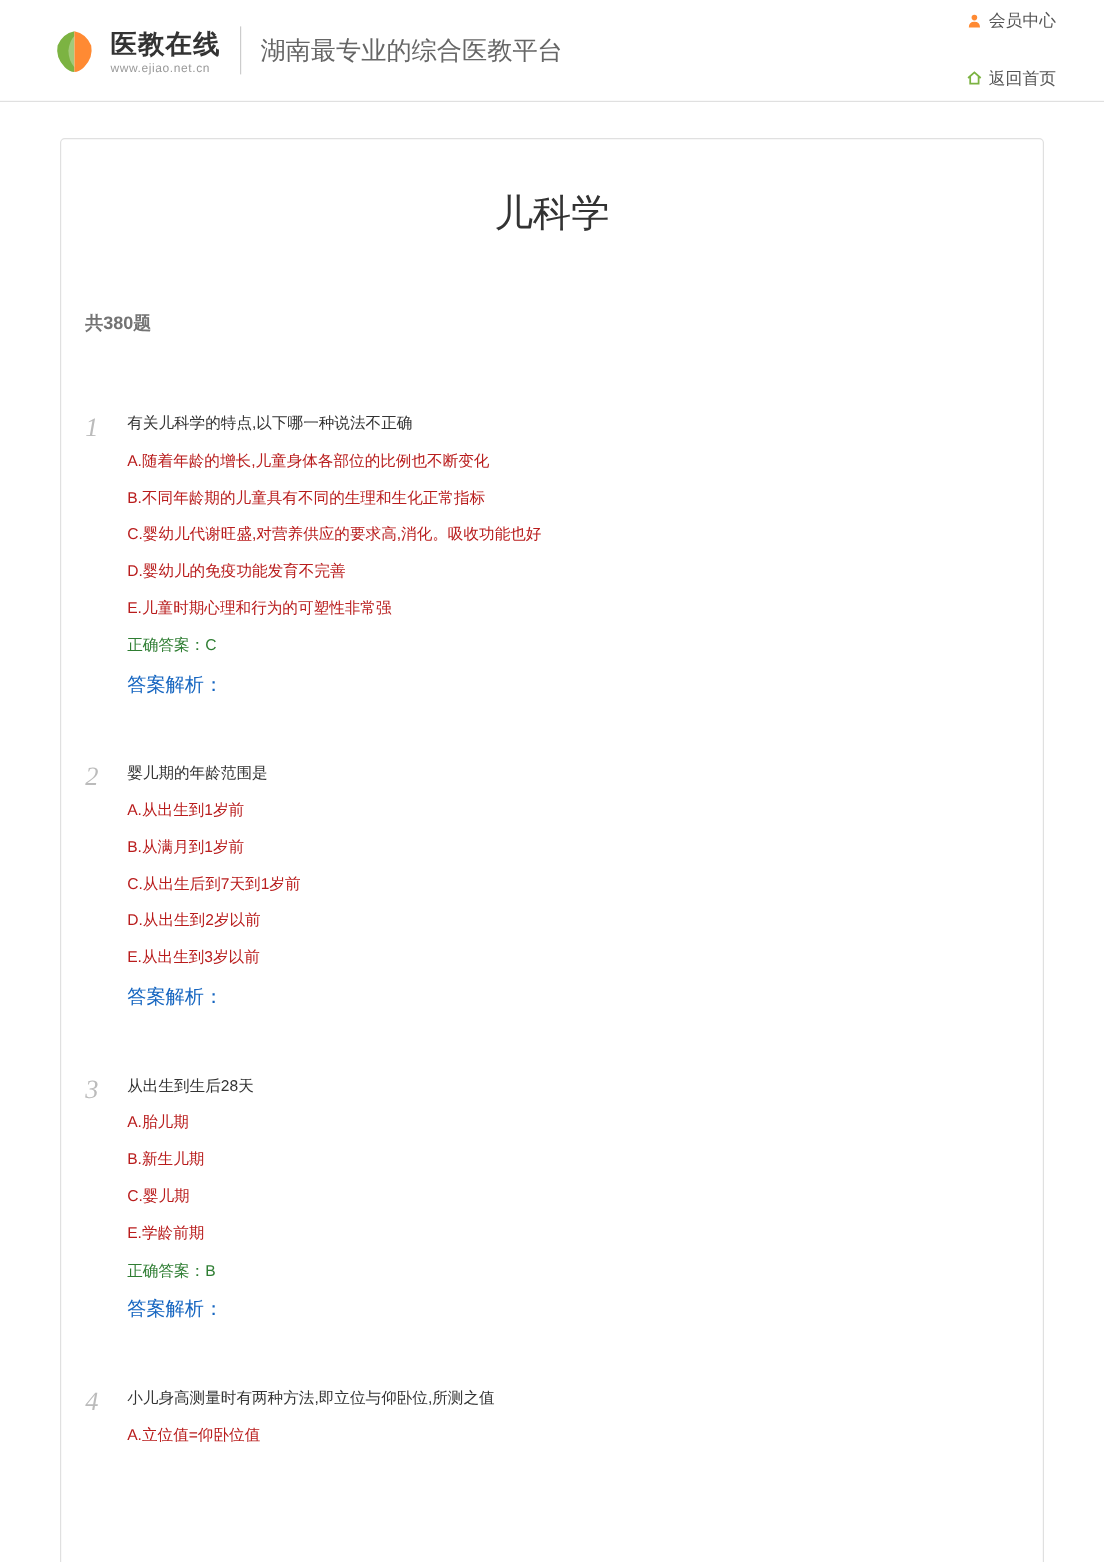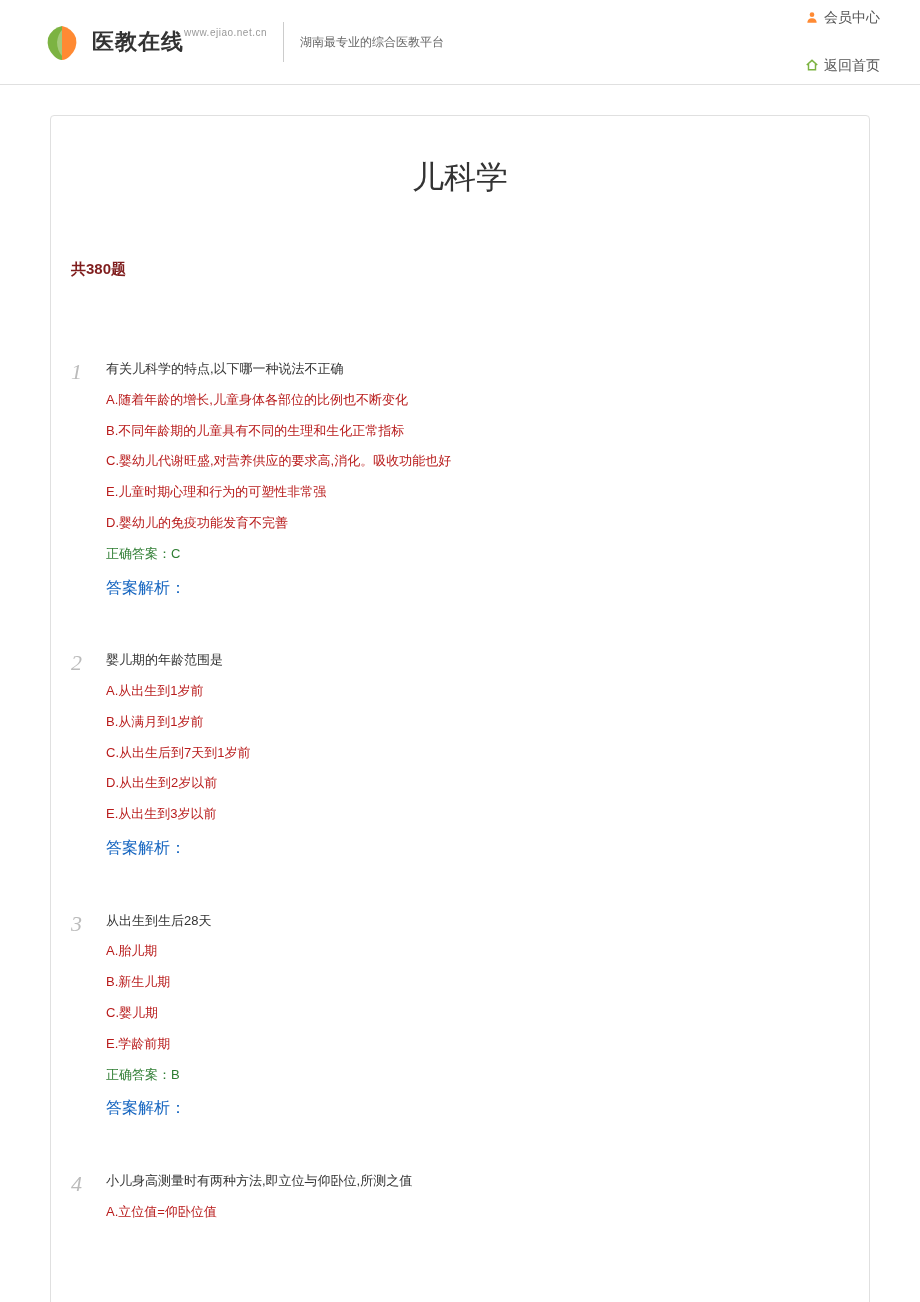--- a/index.html
+++ b/index.html
@@ -28,41 +28,41 @@
       height: 44px;
       margin-right: 8px;
       position: relative;
     }
     .logo-icon svg {
       width: 100%;
       height: 100%;
     }
     .logo-text {
       display: flex;
-      flex-direction: row;
+      flex-direction: column;
     }
     .logo-title {
       font-size: 22px;
       font-weight: bold;
       color: #333;
       letter-spacing: 1px;
     }
     .logo-url {
       font-size: 10px;
       color: #999;
       letter-spacing: 0.5px;
     }
     .divider {
       width: 1px;
       height: 40px;
       background: #ccc;
       margin: 0 16px;
     }
     .tagline {
-      font-size: 12px;
+      font-size: 21px;
       color: #666;
       font-weight: normal;
     }
     .nav-links {
       position: absolute;
       right: 40px;
       display: flex;
       gap: 30px;
       align-items: center;
       flex-direction: column;
@@ -92,23 +92,23 @@
     .page-title {
       text-align: center;
       font-size: 32px;
       font-weight: normal;
       color: #333;
       margin-bottom: 60px;
     }
     .question-count {
       font-size: 15px;
       font-weight: bold;
-      color: #7f1d1d;
+      color: #737373;
       padding-left: 20px;
-      margin-bottom: 80px;
+      margin-bottom: 64px;
     }
     .question-list {
       padding: 0 20px;
     }
     .question-item {
       display: flex;
       margin-bottom: 50px;
     }
     .question-number {
       font-size: 22px;
@@ -190,22 +190,22 @@
     <h1 class="page-title">儿科学</h1>
     <div class="question-count">共380题</div>
     <div class="question-list" id="question-list">
         <div class="question-item">
           <div class="question-number">1</div>
           <div class="question-body">
             <div class="question-text">有关儿科学的特点,以下哪一种说法不正确</div>
             <div class="option">A.随着年龄的增长,儿童身体各部位的比例也不断变化</div>
             <div class="option">B.不同年龄期的儿童具有不同的生理和生化正常指标</div>
             <div class="option">C.婴幼儿代谢旺盛,对营养供应的要求高,消化。吸收功能也好</div>
+            <div class="option">D.婴幼儿的免疫功能发育不完善</div>
             <div class="option">E.儿童时期心理和行为的可塑性非常强</div>
-            <div class="option">D.婴幼儿的免疫功能发育不完善</div>
             <div class="answer">正确答案：C</div>
             <div class="analysis">答案解析：</div>
           </div>
         </div>
         <div class="question-item">
           <div class="question-number">2</div>
           <div class="question-body">
             <div class="question-text">婴儿期的年龄范围是</div>
             <div class="option">A.从出生到1岁前</div>
             <div class="option">B.从满月到1岁前</div>

